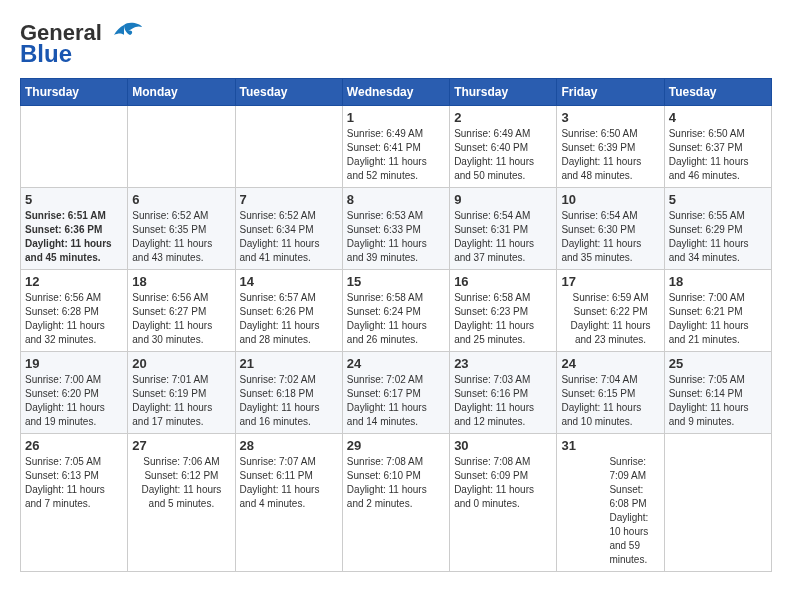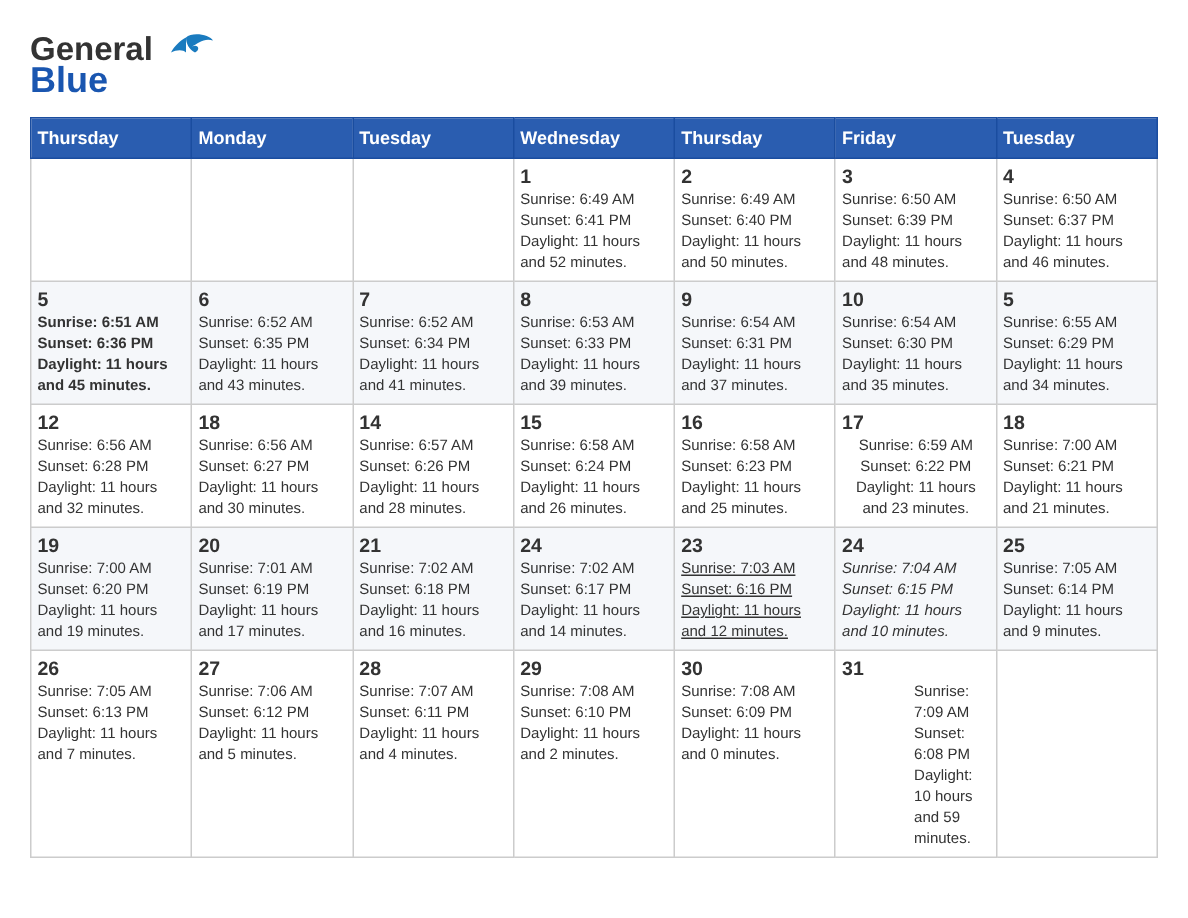--- a/index.html
+++ b/index.html
@@ -268,28 +268,28 @@
         </td>
         <td>
           <span class="day-num">24</span>
           <div class="day-info" style="white-space: pre-line;">Sunrise: 7:02 AM
 Sunset: 6:17 PM
 Daylight: 11 hours
 and 14 minutes.</div>
         </td>
         <td>
           <span class="day-num">23</span>
-          <div class="day-info" style="white-space: pre-line; text-decoration: underline;">Sunrise: 7:03 AM
+          <div class="day-info" style="white-space: pre-line;">Sunrise: 7:03 AM
 Sunset: 6:16 PM
 Daylight: 11 hours
 and 12 minutes.</div>
         </td>
         <td>
           <span class="day-num">24</span>
-          <div class="day-info" style="white-space: pre-line; font-style: italic;">Sunrise: 7:04 AM
+          <div class="day-info" style="white-space: pre-line;">Sunrise: 7:04 AM
 Sunset: 6:15 PM
 Daylight: 11 hours
 and 10 minutes.</div>
         </td>
         <td>
           <span class="day-num">25</span>
           <div class="day-info" style="white-space: pre-line;">Sunrise: 7:05 AM
 Sunset: 6:14 PM
 Daylight: 11 hours
 and 9 minutes.</div>
@@ -298,21 +298,21 @@
       <tr>
         <td>
           <span class="day-num">26</span>
           <div class="day-info" style="white-space: pre-line;">Sunrise: 7:05 AM
 Sunset: 6:13 PM
 Daylight: 11 hours
 and 7 minutes.</div>
         </td>
         <td>
           <span class="day-num">27</span>
-          <div class="day-info" style="white-space: pre-line;">Sunrise: 7:06 AM
+          <div class="day-info" style="white-space: pre-line; text-align: center;">Sunrise: 7:06 AM
 Sunset: 6:12 PM
 Daylight: 11 hours
 and 5 minutes.</div>
         </td>
         <td>
           <span class="day-num">28</span>
           <div class="day-info" style="white-space: pre-line;">Sunrise: 7:07 AM
 Sunset: 6:11 PM
 Daylight: 11 hours
 and 4 minutes.</div>

